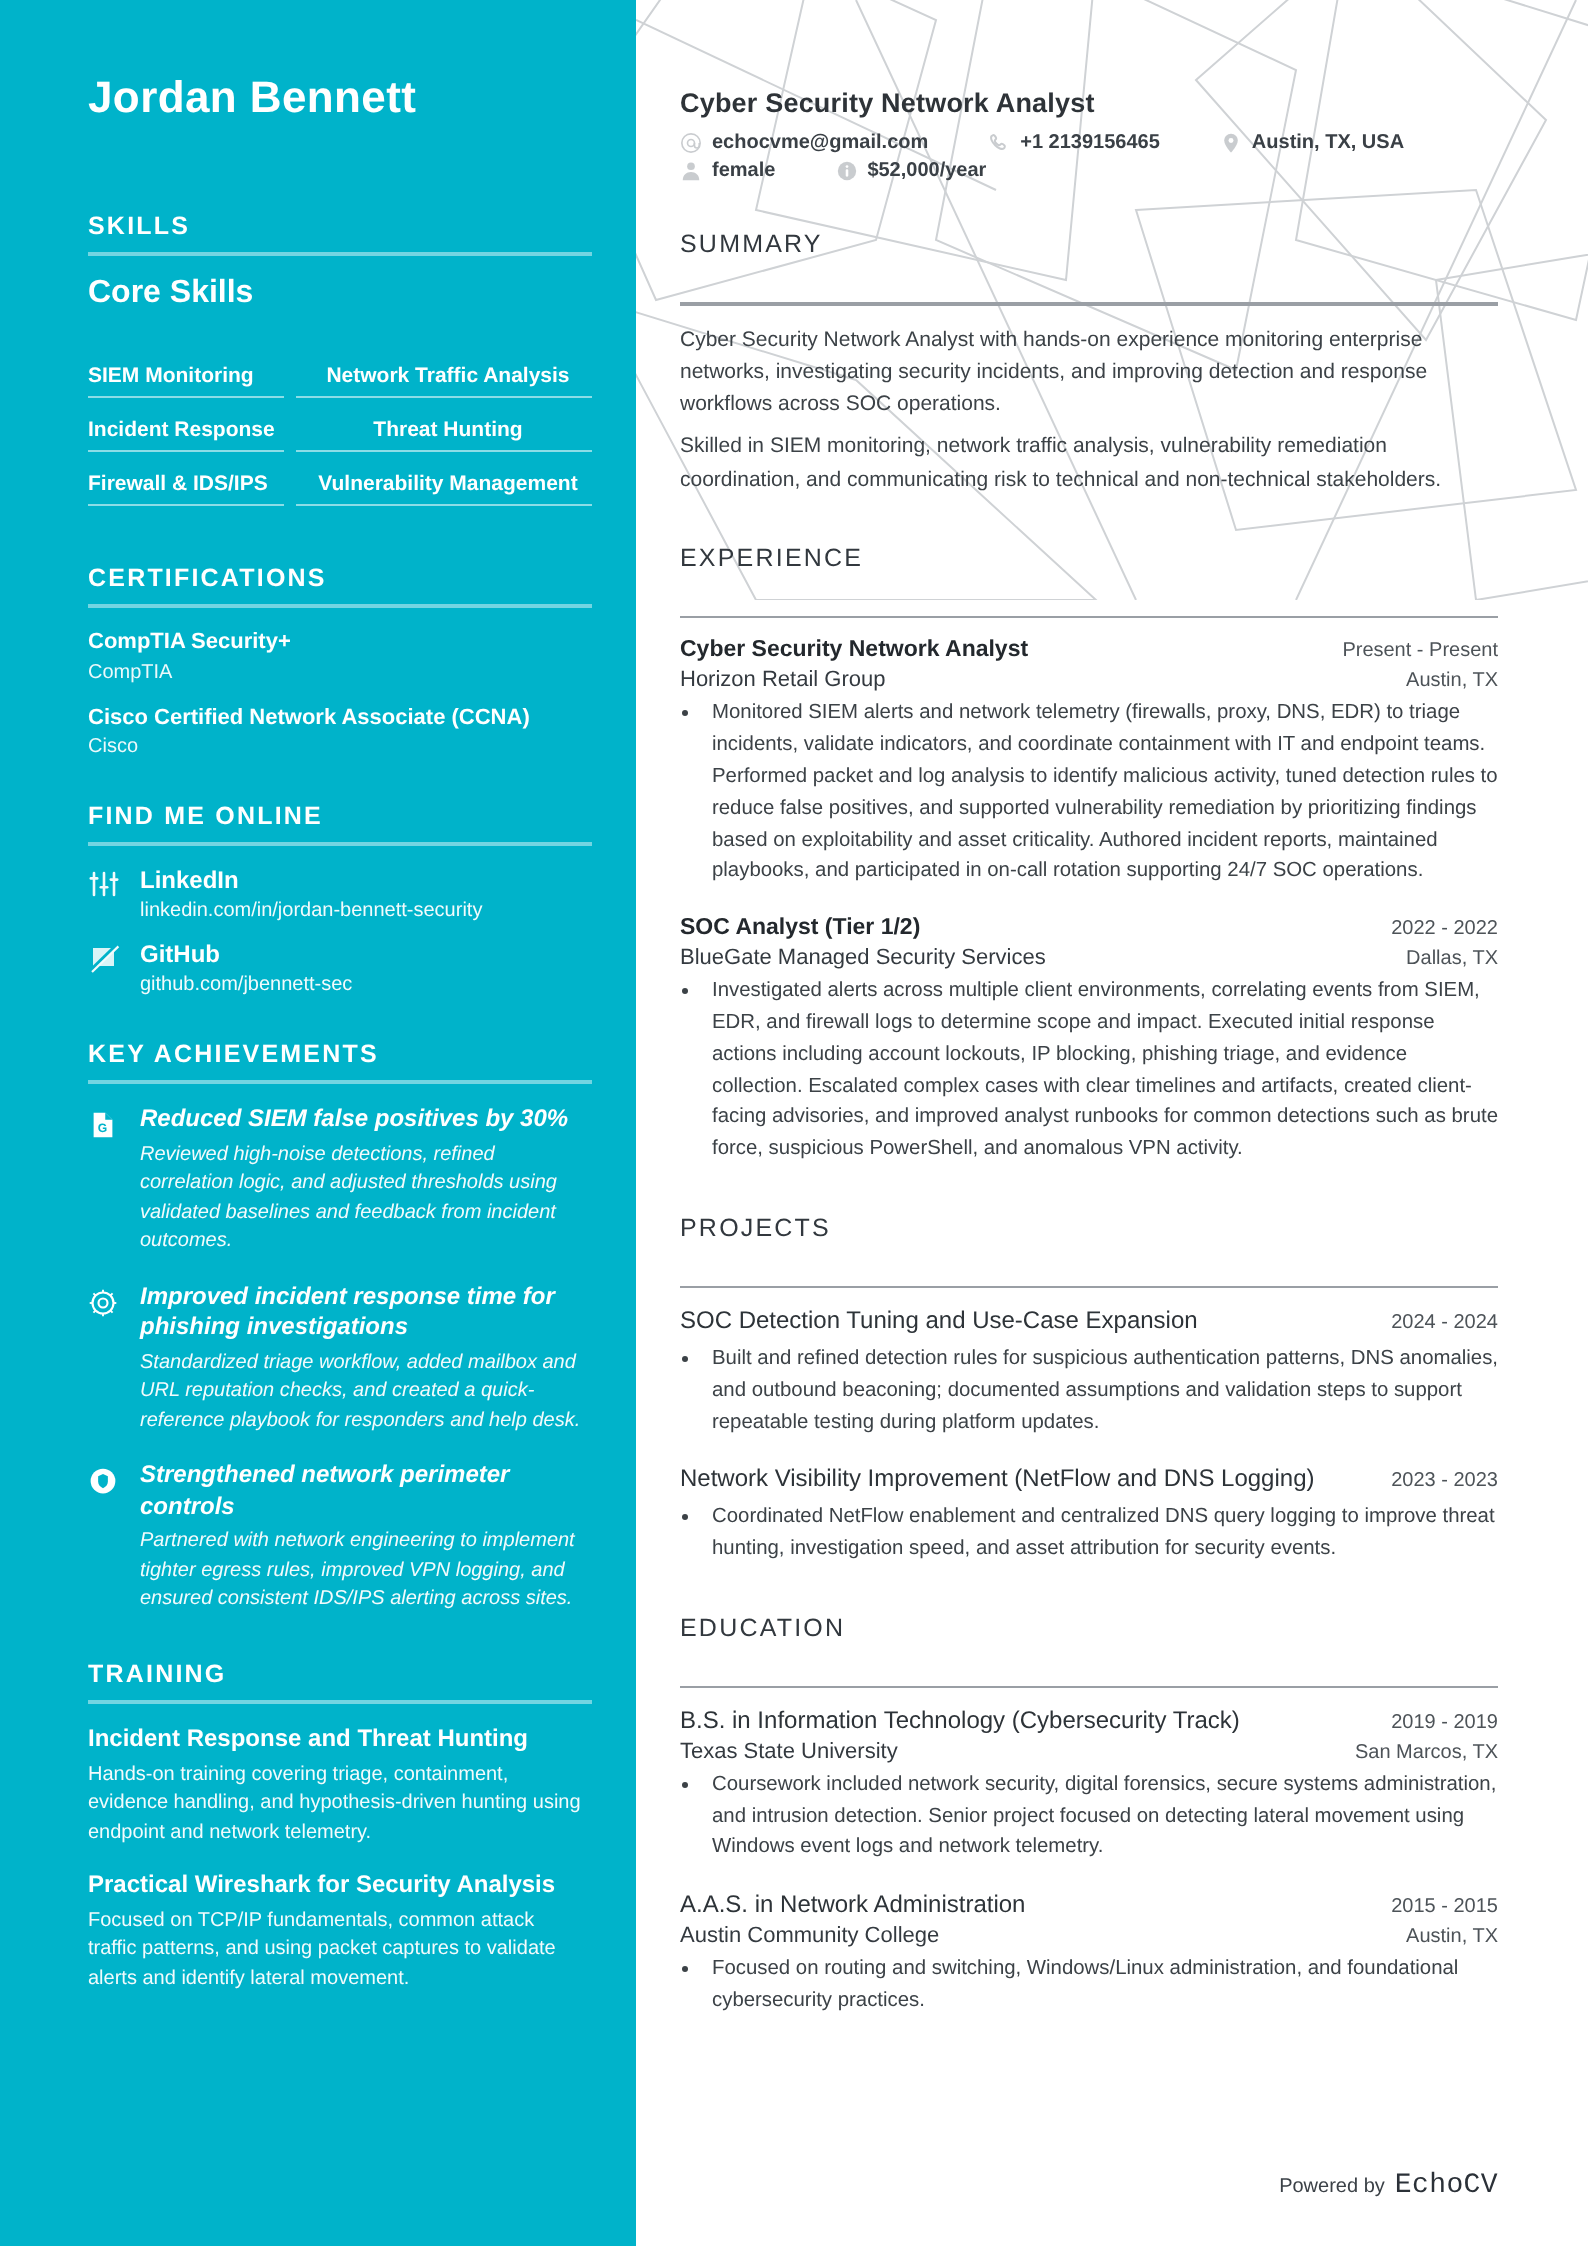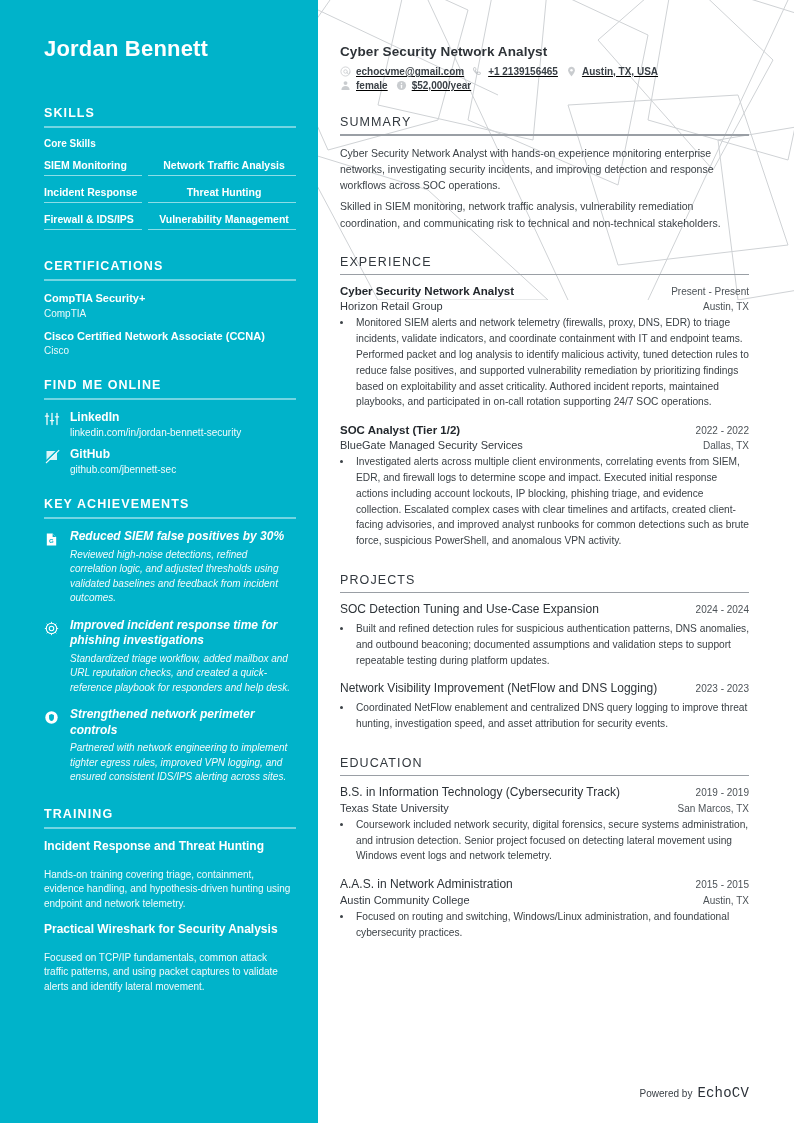--- a/index.html
+++ b/index.html
@@ -51,24 +51,24 @@
   }
   .sb-rule {
     height: 2px;
     background: rgba(255,255,255,0.45);
     margin-bottom: 10px;
     width: 252px;
   }
 
   
   .skills-group-label {
-    font-size: 10px;
-    font-weight: bold;
-    color: #ffffff;
-    margin-bottom: 7px;
+    font-size: 16px;
+    font-weight: bold;
+    color: #ffffff;
+    margin-bottom: 23px;
   }
   .skill-grid {
     display: grid;
     grid-template-columns: 104px 148px;
     column-gap: 0px;
     row-gap: 0px;
   }
   .skill-cell {
     font-size: 10.5px;
     font-weight: bold;
@@ -153,21 +153,21 @@
   .tr-title {
     font-size: 12px;
     font-weight: bold;
     color: #ffffff;
     line-height: 1.3;
   }
   .tr-desc {
     font-size: 10px;
     line-height: 1.45;
     color: rgba(255,255,255,0.95);
-    margin-top: 13px;
+    margin-top: 3px;
   }
 
   
   .main {
     position: absolute;
     left: 318px; top: 0;
     width: 476px;
     height: 1123px;
     padding: 44px 45px 0 22px;
   }
@@ -186,23 +186,22 @@
     font-size: 13.5px;
     color: #2e3338;
     letter-spacing: 0.1px;
     margin-bottom: 7px;
   }
 
   .contact-line {
     display: flex;
     flex-wrap: wrap;
     align-items: flex-end;
-    gap: 4px 8px;
+    gap: 4px 30px;
     margin-bottom: 3px;
-    text-decoration: underline;
   }
   .contact-item {
     display: inline-flex;
     align-items: center;
     gap: 5px;
     font-size: 10px;
     font-weight: bold;
     color: #3a4046;
     white-space: nowrap;
   }
@@ -211,21 +210,21 @@
     flex: 0 0 11px;
     opacity: 0.45;
   }
   .contact-item .ci svg { display: block; width: 11px; height: 11px; }
 
   .sec { margin-top: 24px; }
   .sec-title {
     font-size: 12.5px;
     letter-spacing: 1.1px;
     color: #32383e;
-    padding-bottom: 5px;
+    padding-bottom: 22px;
   }
   .sec-rule {
     height: 1.5px;
     background: #9a9fa5;
     margin-bottom: 9px;
   }
 
   .summary-p {
     font-size: 10.5px;
     line-height: 1.55;

